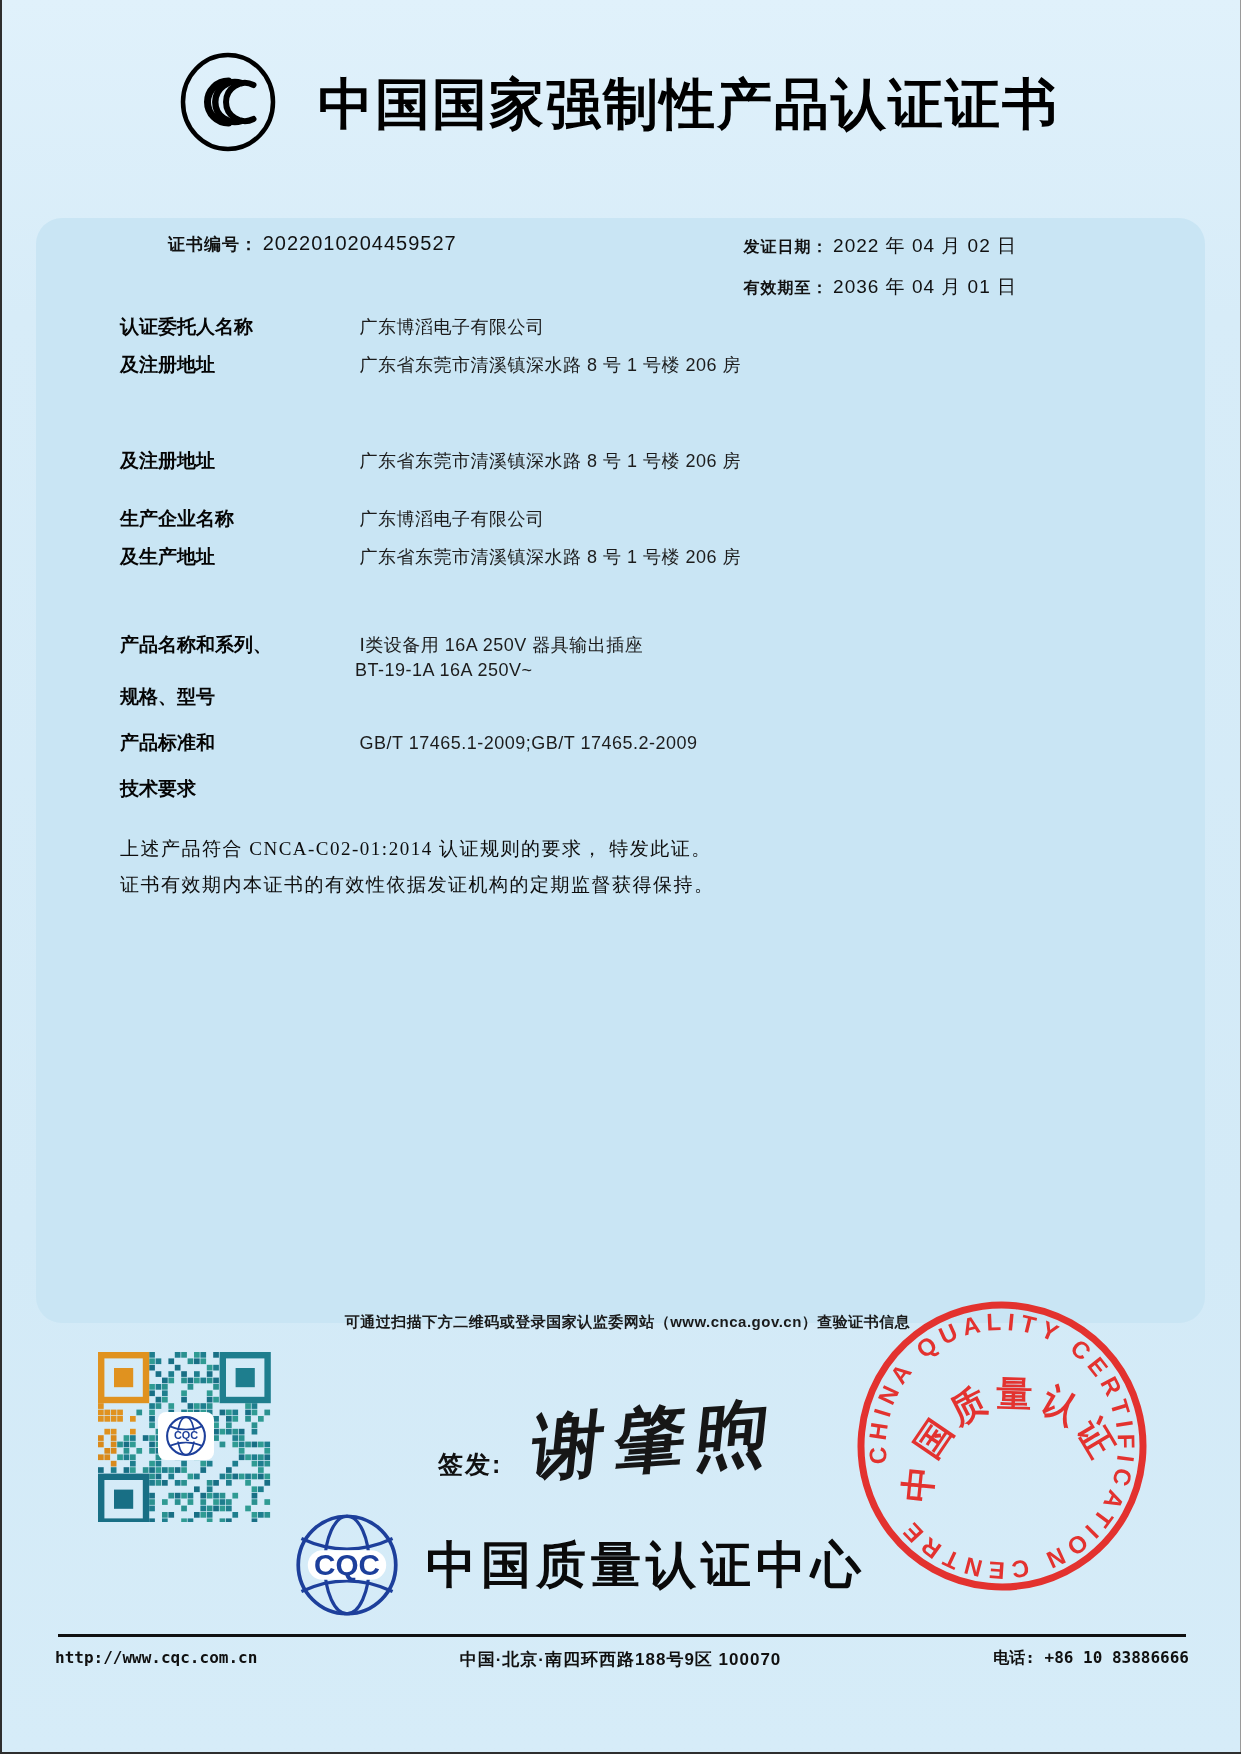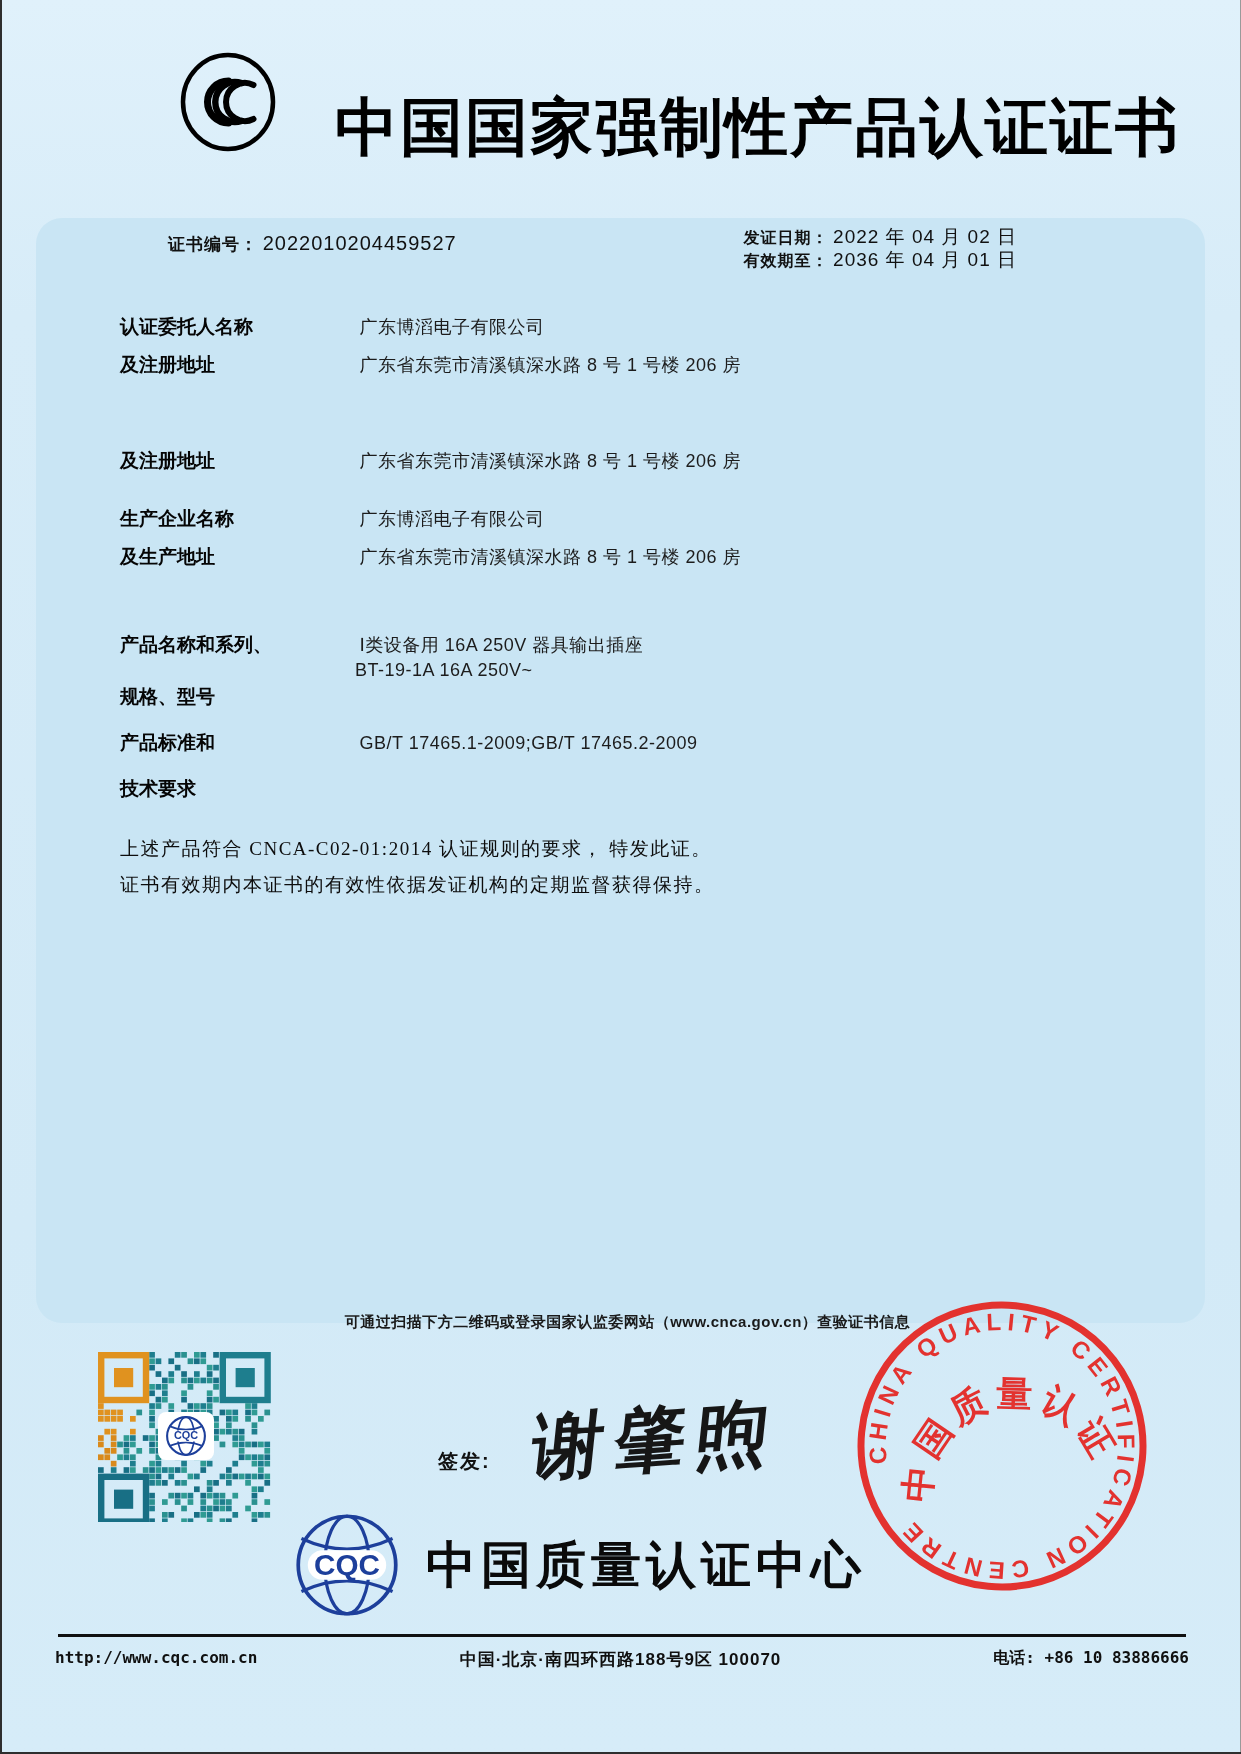--- a/index.html
+++ b/index.html
@@ -5,33 +5,33 @@
   html,body{margin:0;padding:0;background:#eee;}
   .page{
     position:relative;width:1241px;height:1754px;overflow:hidden;
     background:linear-gradient(180deg,#e0f1fb 0%,#d7ecf8 18%,#d3eaf7 70%,#d6ecf8 100%);
     font-family:"Liberation Sans",sans-serif;color:#111;
     box-shadow:inset 2px 0 0 #2e2e2e, inset 0 -2px 0 #2e2e2e, inset -1px 0 0 #9a9a9a;
   }
   
   .hdr-logo{position:absolute;left:178px;top:52px;width:100px;height:100px;}
   .page-title{
-    position:absolute;left:318px;top:68px;width:660px;margin:17px;
-    font-size:63px;font-weight:900;letter-spacing:2px;color:#000;
+    position:absolute;left:318px;top:68px;width:660px;margin:0;
+    font-size:55px;font-weight:900;letter-spacing:2px;color:#000;
     font-family:"Liberation Sans",sans-serif;white-space:nowrap;
   }
   
   .panel{
     position:absolute;left:36px;top:218px;width:1169px;height:1105px;
     background:#c9e5f4;border-radius:26px;
   }
   .cert-line{position:absolute;left:132px;top:14px;font-size:17px;white-space:nowrap;text-align:center;}
   .cert-line .lbl{font-family:"Liberation Serif",serif;font-weight:700;letter-spacing:1px;}
   .cert-line .val{font-size:20px;letter-spacing:1px;}
-  .dates{position:absolute;right:188px;top:8px;text-align:left;line-height:22px;white-space:nowrap;}
+  .dates{position:absolute;right:188px;top:8px;text-align:left;line-height:40px;white-space:nowrap;}
   .dates .lbl{font-family:"Liberation Serif",serif;font-weight:700;font-size:16px;letter-spacing:1px;}
   .dates .val{font-size:19px;letter-spacing:1px;}
   .frow{position:absolute;left:84px;white-space:nowrap;}
   .frow .lbl{display:inline-block;width:196px;font-weight:700;font-size:19px;color:#050505;}
   .frow .val{font-size:18px;color:#1c1c1c;letter-spacing:.5px;margin-left:39px;}
   .stmt{
     position:absolute;left:84px;font-family:"Liberation Serif",serif;
     font-size:19px;letter-spacing:1.5px;color:#0d0d0d;white-space:nowrap;
   }
   
@@ -41,21 +41,21 @@
   }
   
   .qr{position:absolute;left:95px;top:1352px;width:182px;height:170px;background:#fff0;}
   .qr svg{width:100%;height:100%;}
   .qr-badge{
     position:absolute;left:63px;top:60px;width:56px;height:48px;background:#fff;
     border-radius:8px;display:flex;align-items:center;justify-content:center;
   }
   .qr-badge svg{width:42px;height:42px;}
   
-  .sign-label{position:absolute;left:438px;top:1448px;font-size:20px;font-weight:800;letter-spacing:2px;}
+  .sign-label{position:absolute;left:438px;top:1448px;font-size:25px;font-weight:800;letter-spacing:2px;}
   .signature{
     position:absolute;left:532px;top:1392px;font-size:72px;color:#161616;
     font-family:"Liberation Serif",serif;font-weight:600;letter-spacing:10px;
     transform:rotate(-4deg) skewX(-10deg);white-space:nowrap;
   }
   
   .issuer-logo{position:absolute;left:294px;top:1512px;width:106px;height:106px;}
   .issuer-name{
     position:absolute;left:426px;top:1532px;font-size:50px;font-weight:700;
     letter-spacing:5px;color:#0a0a0a;white-space:nowrap;

